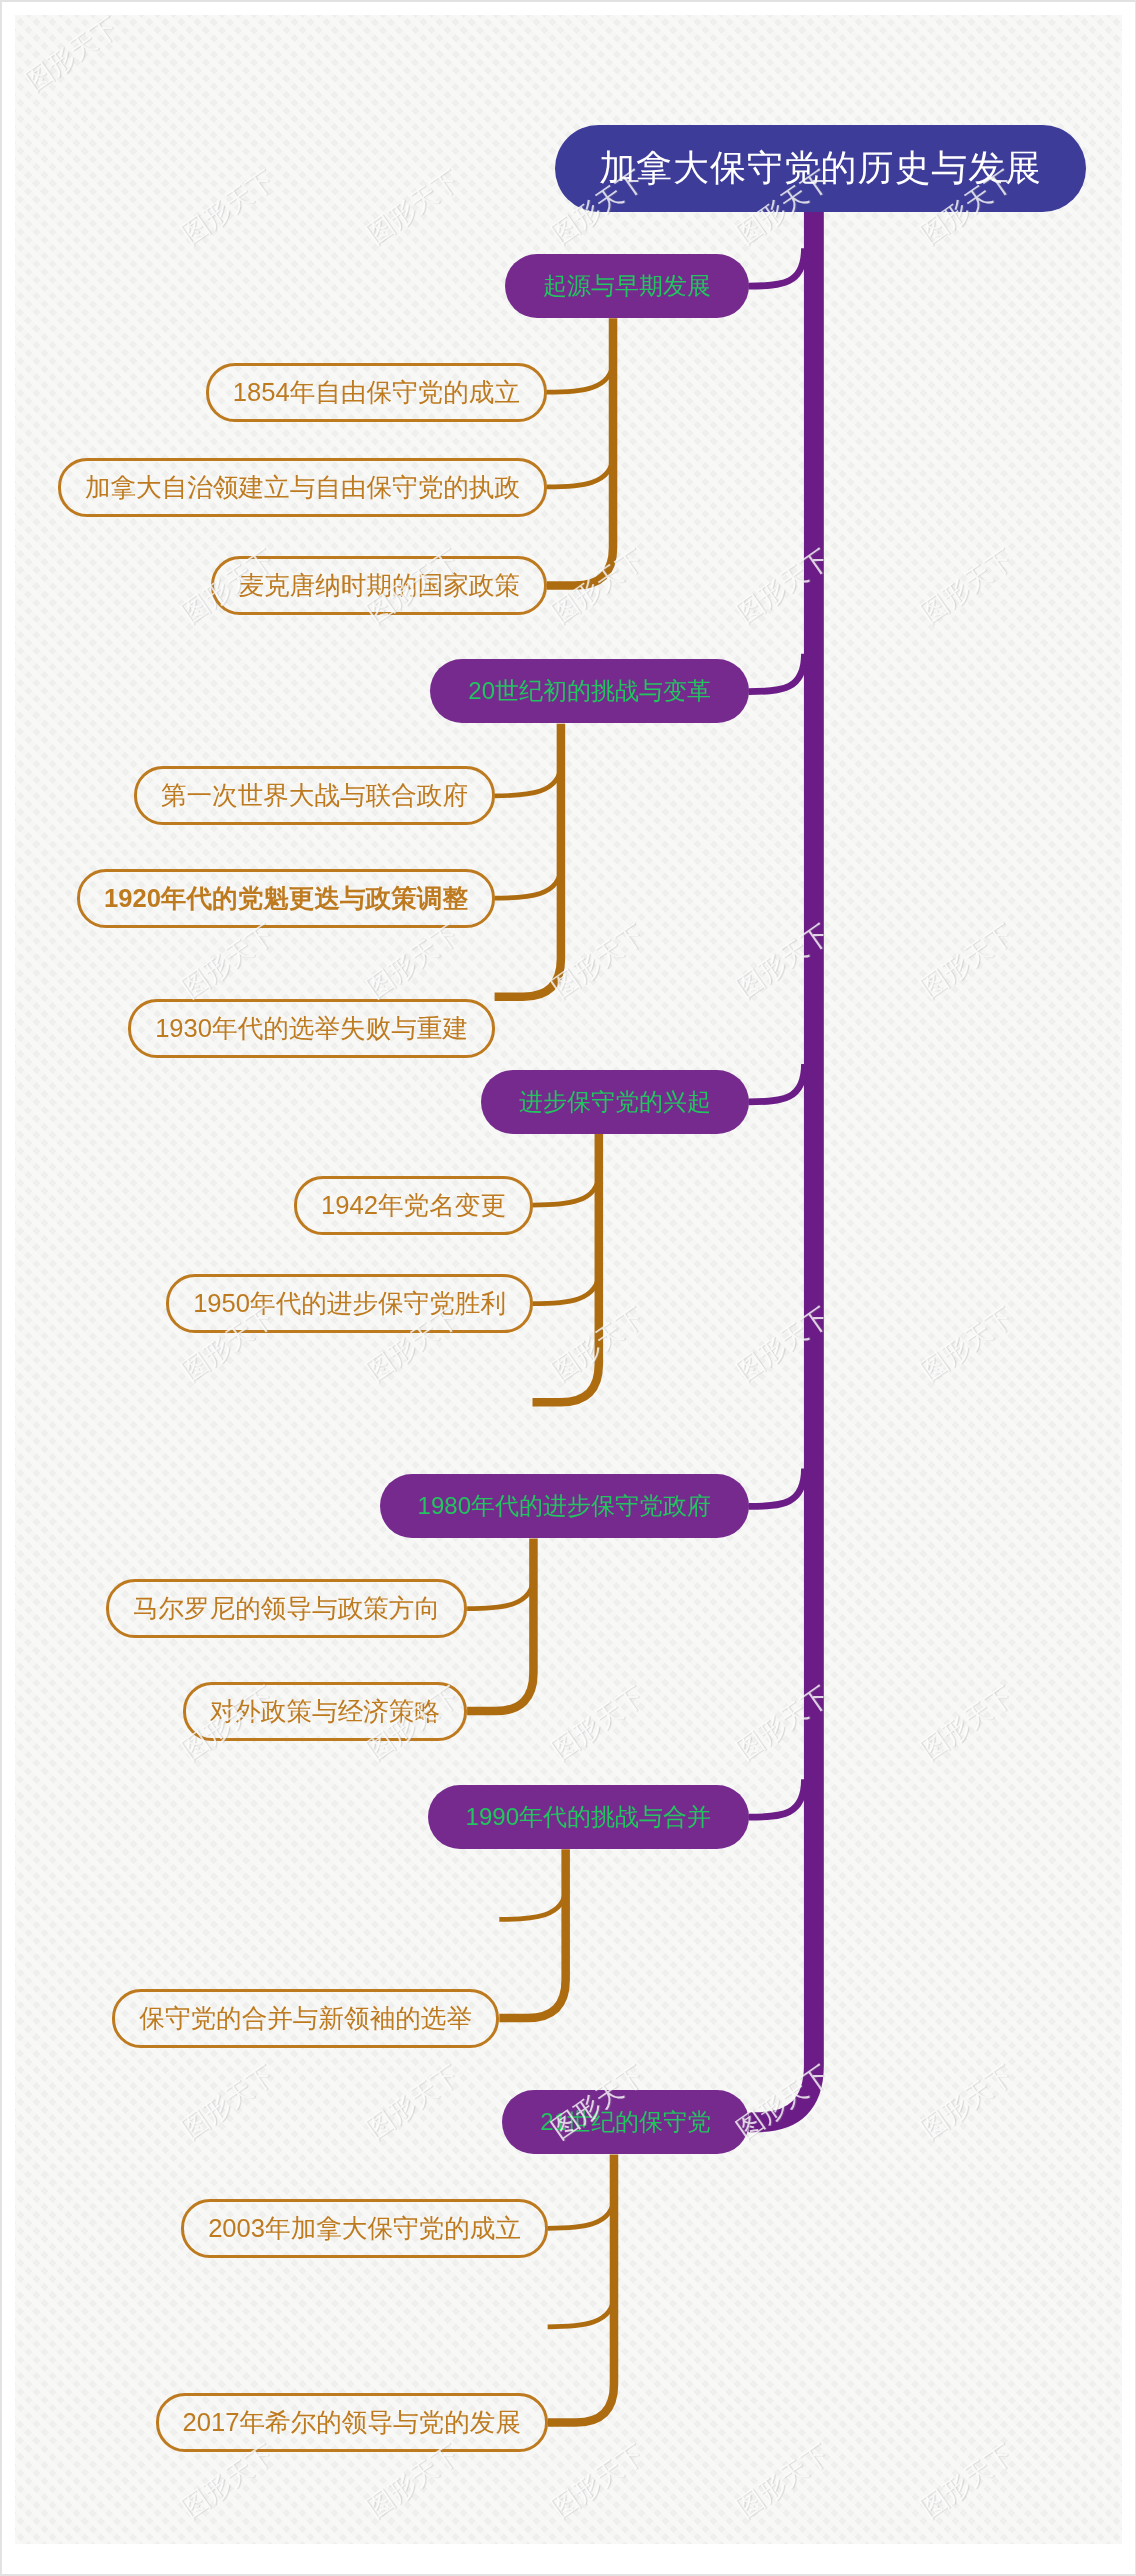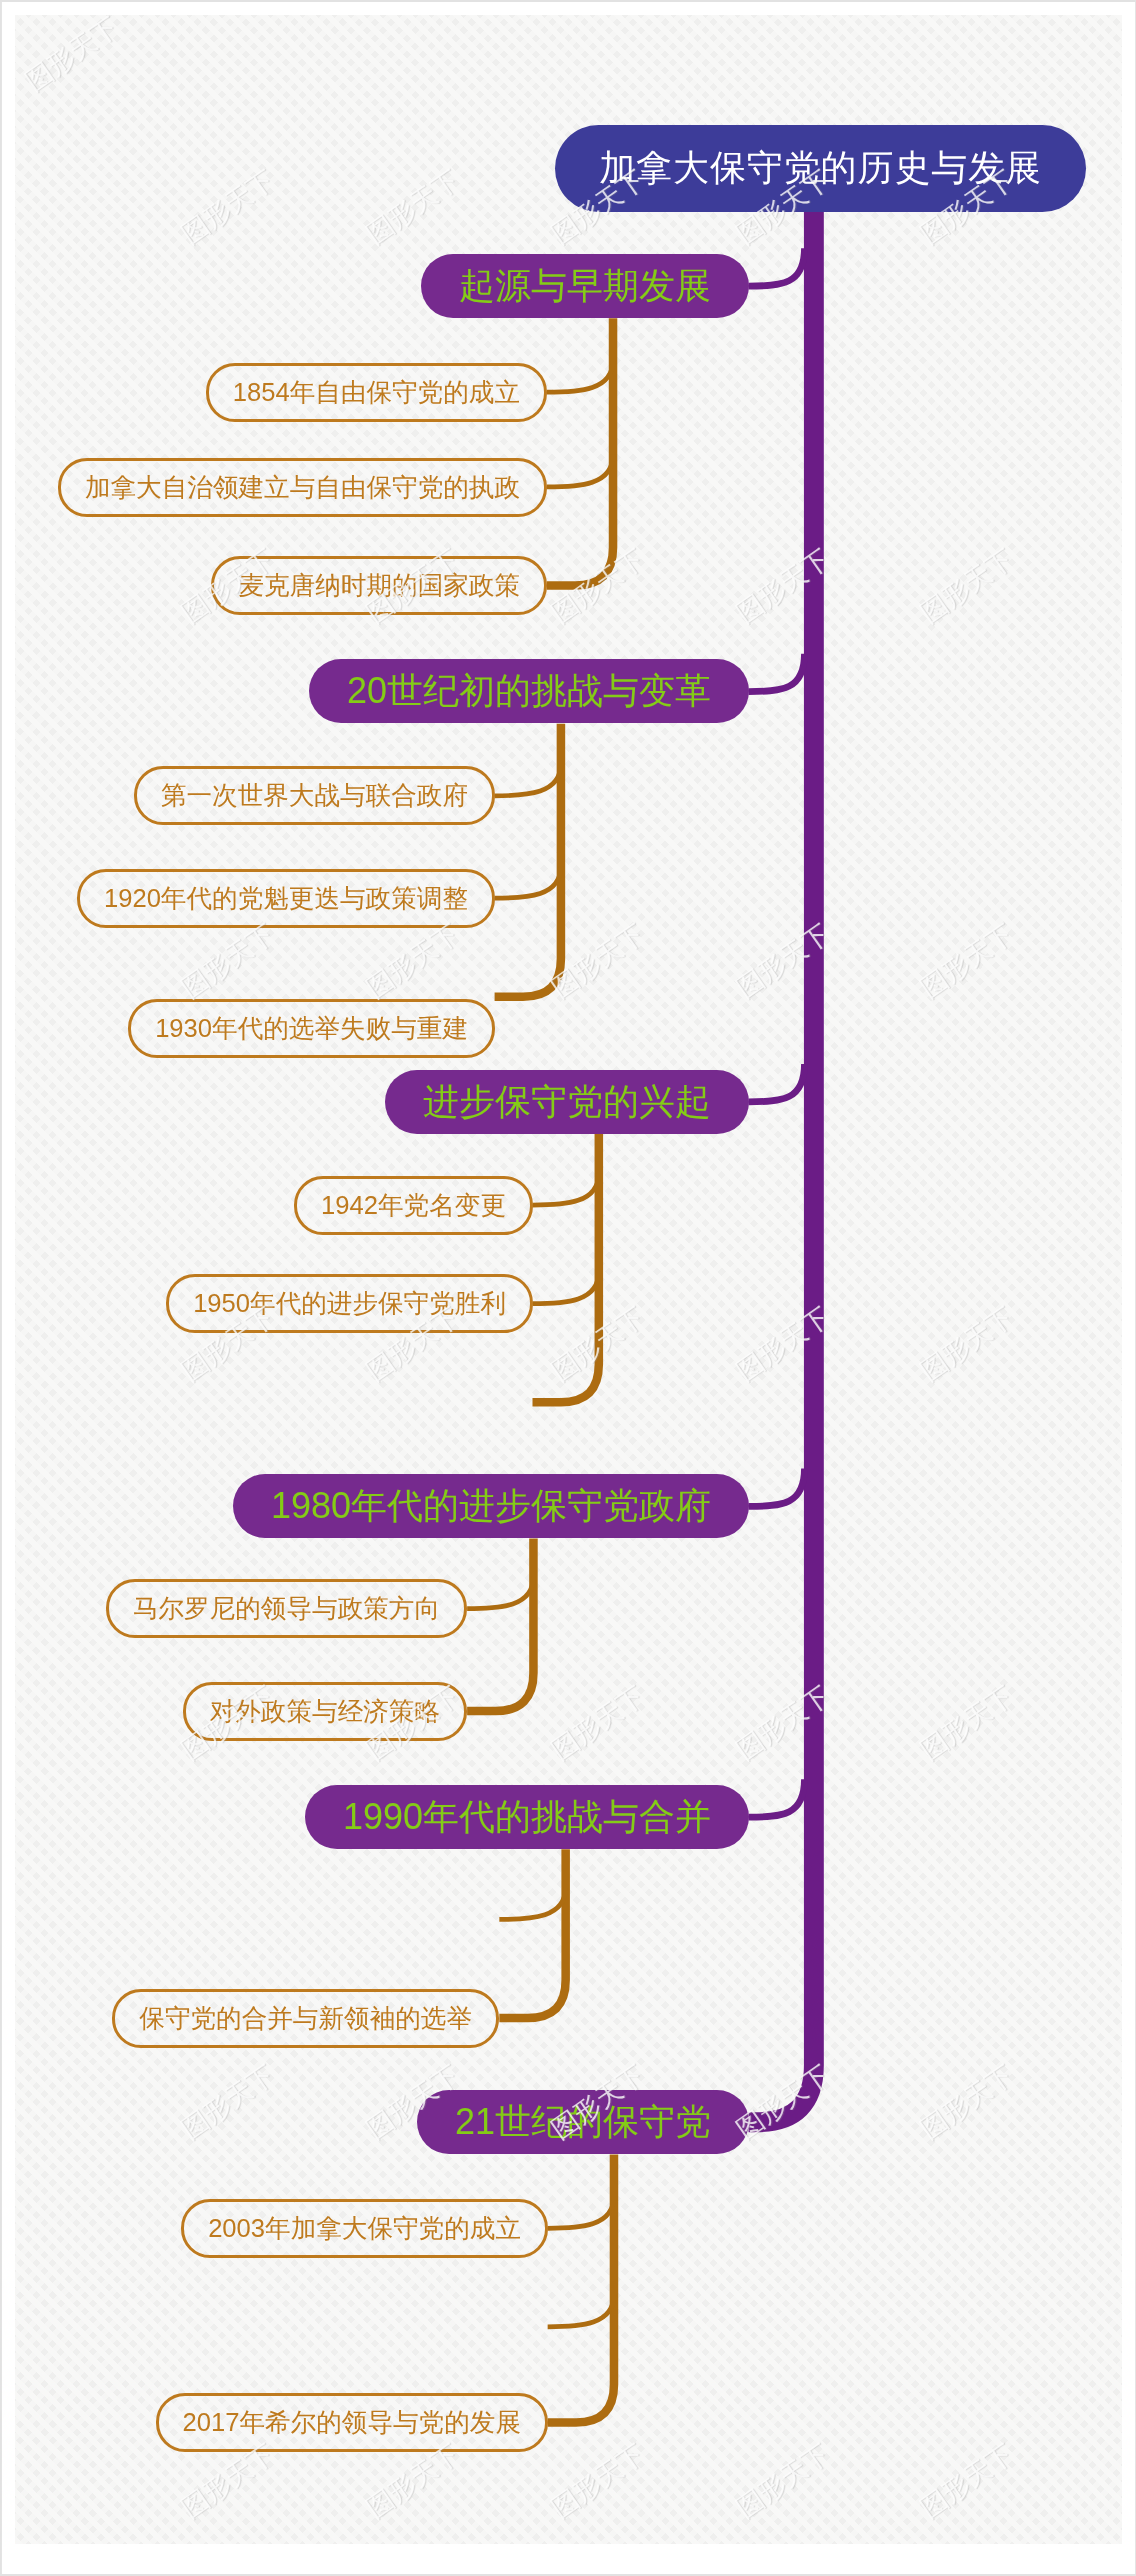--- a/index.html
+++ b/index.html
@@ -12,21 +12,21 @@
     background-image:
       repeating-linear-gradient(45deg,#f8f8f7 0 5.7px, rgba(255,255,255,0) 5.7px 11.4px),
       repeating-linear-gradient(-45deg,#f6f6f5 0 5.7px, rgba(255,255,255,0) 5.7px 11.4px);
   }
   #wires{position:absolute;left:0;top:0;z-index:2;}
   .node{position:absolute;display:flex;align-items:center;justify-content:center;
         white-space:nowrap;box-sizing:border-box;z-index:3;cursor:default;}
   .root{height:87px;padding:0 44px;border-radius:44px;background:#3d3c99;
         color:#ffffff;font-size:36px;letter-spacing:0.9px;}
   .branch{height:64px;padding:0 38px;border-radius:32px;background:#762a8e;
-        color:#84cc16;font-size:36px;}
+        color:#22c55e;font-size:24px;}
   .sub{height:59px;padding:0 24px;border-radius:29px;border:3.8px solid #be7a1e;
         color:#be7a1e;font-size:25.6px;background:transparent;}
   .wm{position:absolute;z-index:4;font-size:26.5px;color:rgba(255,255,255,0.78);
       text-shadow:0.9px 0.9px 0.9px rgba(150,150,150,0.30);
       transform:rotate(-35deg);pointer-events:none;white-space:nowrap;}
 </style>
 </head>
 <body>
 
 <div id="page">
@@ -68,21 +68,21 @@
   <div class="node branch" style="right:388px;top:1070px;">进步保守党的兴起</div>
   <div class="node branch" style="right:388px;top:1474px;">1980年代的进步保守党政府</div>
   <div class="node branch" style="right:388px;top:1785px;">1990年代的挑战与合并</div>
   <div class="node branch" style="right:388px;top:2090px;">21世纪的保守党</div>
 
   <div class="node sub" style="right:590px;top:363px;">1854年自由保守党的成立</div>
   <div class="node sub" style="right:590px;top:458px;">加拿大自治领建立与自由保守党的执政</div>
   <div class="node sub" style="right:590px;top:556px;">麦克唐纳时期的国家政策</div>
 
   <div class="node sub" style="right:642px;top:766px;">第一次世界大战与联合政府</div>
-  <div class="node sub" style="right:642px;top:869px;">1920年代的党魁更迭与政策调整</div>
+  <div class="node sub" style="right:642px;top:869px;font-weight:bold;">1920年代的党魁更迭与政策调整</div>
   <div class="node sub" style="right:642px;top:967px;margin-top:32px;">1930年代的选举失败与重建</div>
 
   <div class="node sub" style="right:604px;top:1176px;">1942年党名变更</div>
   <div class="node sub" style="right:604px;top:1274px;">1950年代的进步保守党胜利</div>
 
   <div class="node sub" style="right:670px;top:1682px;">对外政策与经济策略</div>
   <div class="node sub" style="right:670px;top:1579px;">马尔罗尼的领导与政策方向</div>
 
   <div class="node sub" style="right:638px;top:1989px;text-align:right;">保守党的合并与新领袖的选举</div>
 

